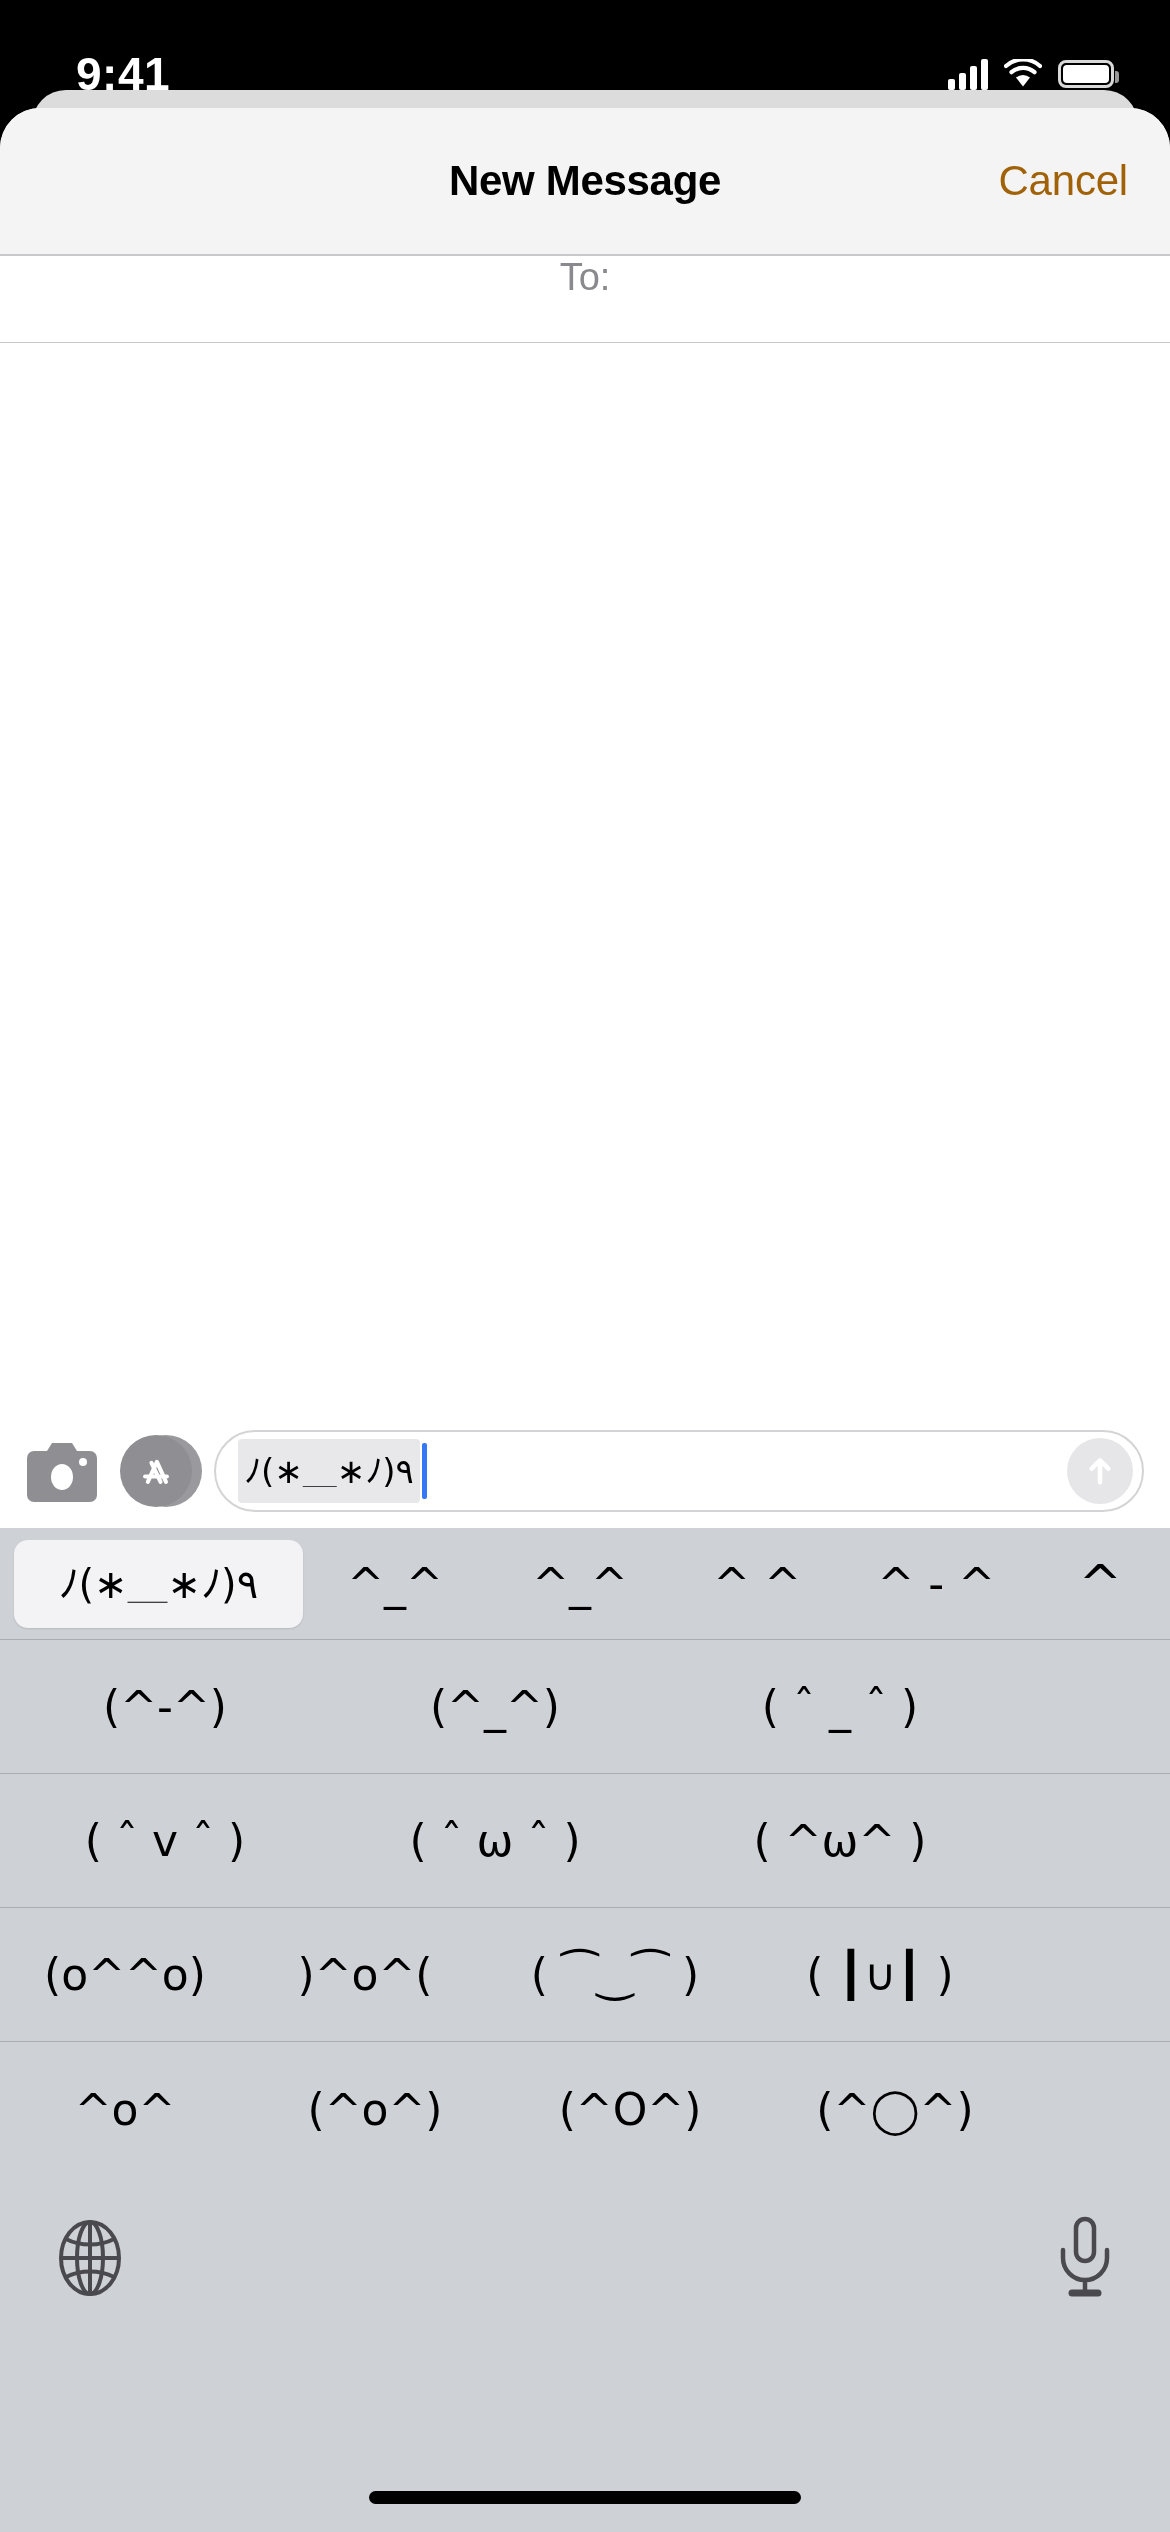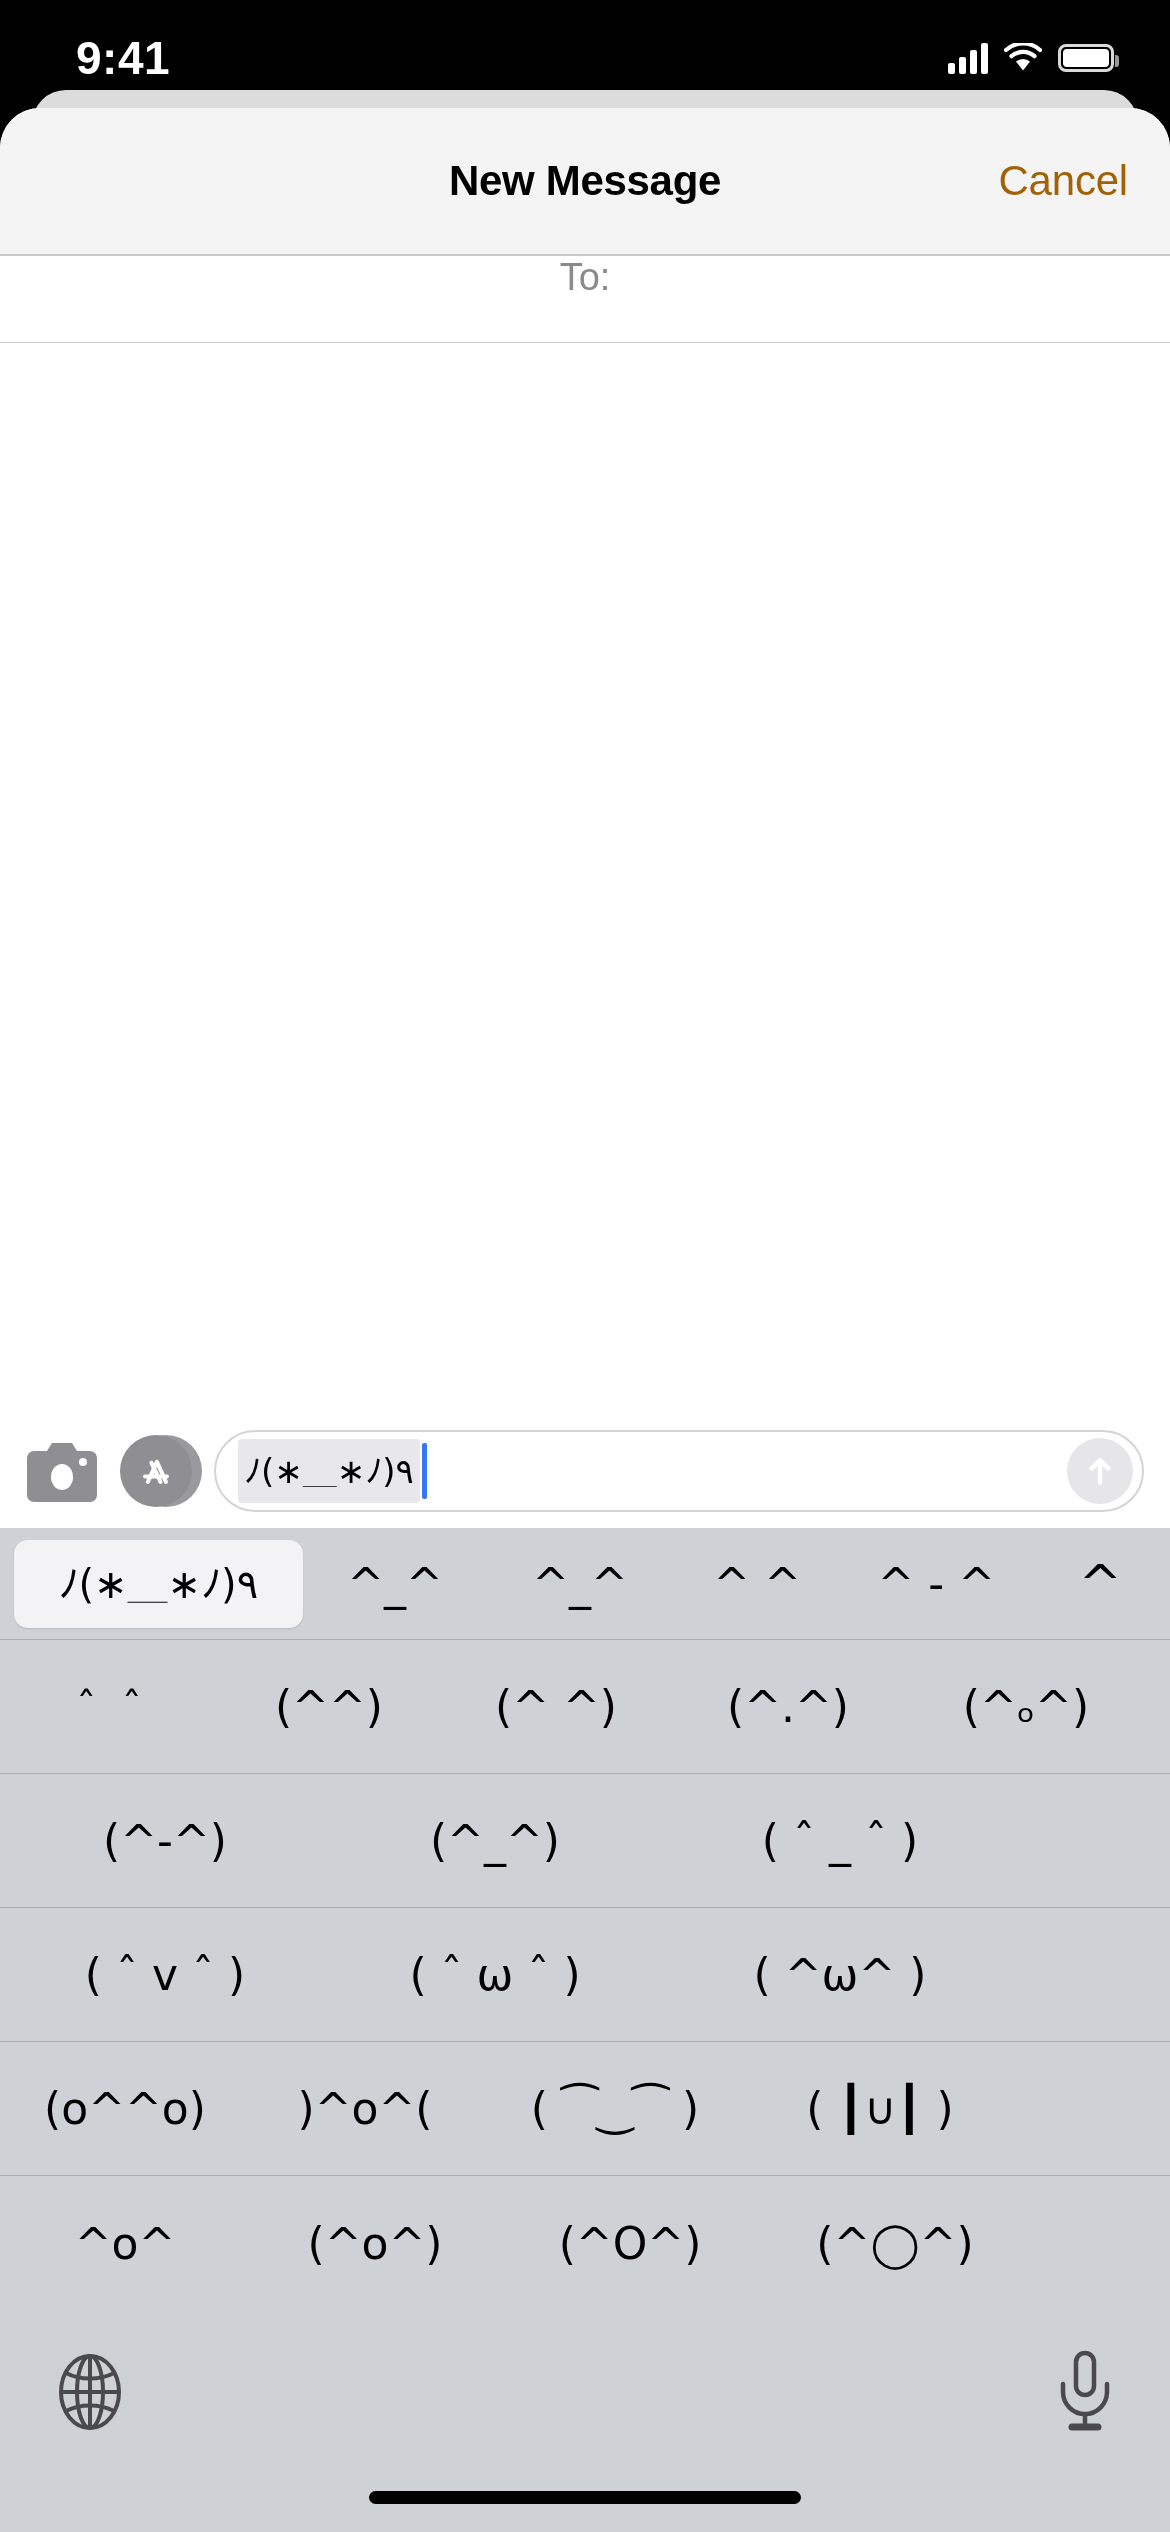--- a/index.html
+++ b/index.html
@@ -11,21 +11,21 @@
   }
   #phone {
     position:relative;
     width:1170px; height:2532px;
     background:#000;
     overflow:hidden;
   }
 
   
   .statusbar {
-    position:absolute; top:0; left:0; width:1170px; height:100px;
+    position:absolute; top:16px; left:0; width:1170px; height:100px;
     display:flex; align-items:center; justify-content:space-between;
     padding:0 56px 0 76px;
     color:#fff;
   }
   .status-time {
     font-size:46px; font-weight:600; letter-spacing:0.5px;
     padding-top:16px;
   }
   .status-right {
     display:flex; align-items:center; gap:16px; padding-top:16px;
@@ -240,27 +240,20 @@
 
       <div class="kb-row r1">
         <div class="kb-key sel" style="width:290px;font-size:40px;">ﾉ(∗＿∗ﾉ)٩</div>
         <div class="kb-key" style="width:186px;">^_^</div>
         <div class="kb-key" style="width:186px;">^_^</div>
         <div class="kb-key" style="width:170px;">^ ^</div>
         <div class="kb-key" style="width:190px;">^ - ^</div>
         <div class="kb-key" style="width:140px;font-size:52px;">^</div>
       </div>
 
-      <div class="kb-row r2">
-        <div class="kb-key" style="width:218px;font-size:40px;">ˆ  ˆ</div>
-        <div class="kb-key" style="width:222px;">(^^)</div>
-        <div class="kb-key" style="width:232px;">(^ ^)</div>
-        <div class="kb-key" style="width:232px;">(^.^)</div>
-        <div class="kb-key" style="width:244px;">(^ₒ^)</div>
-      </div>
 
       <div class="kb-row r3">
         <div class="kb-key" style="width:330px;">(^-^)</div>
         <div class="kb-key" style="width:330px;">(^_^)</div>
         <div class="kb-key" style="width:360px;">( ˆ _ ˆ )</div>
       </div>
 
       <div class="kb-row r4">
         <div class="kb-key" style="width:330px;">( ˆ v ˆ )</div>
         <div class="kb-key" style="width:330px;">( ˆ ω ˆ )</div>

